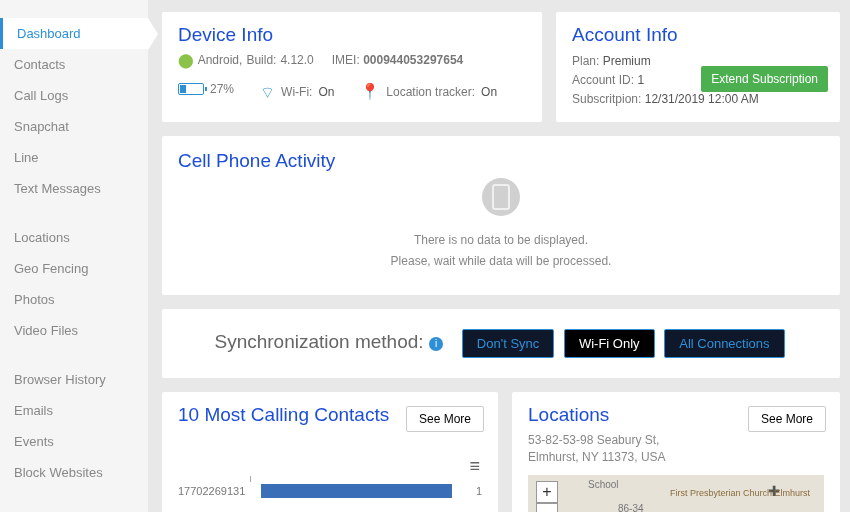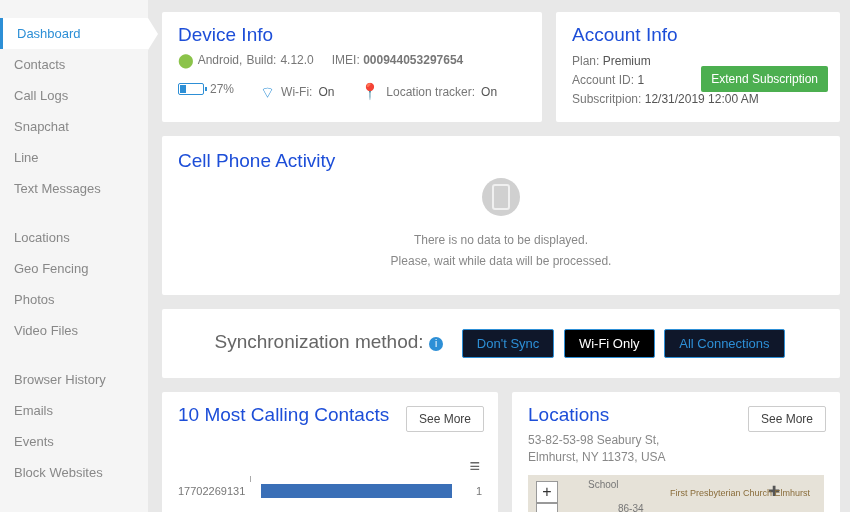--- a/index.html
+++ b/index.html
@@ -36,21 +36,21 @@
 .phone-placeholder::before { content: ""; width: 14px; height: 22px; border: 2px solid #f0f0f0; border-radius: 3px; }
 .nodata { color: #888; font-size: 12px; line-height: 1.8; }
 .sync-card { width: 100%; text-align: center; padding: 20px 16px; }
 .sync-label { font-size: 19px; color: #666; font-weight: 400; }
 .info-dot { display: inline-block; width: 14px; height: 14px; border-radius: 50%; background: #2d8fd6; color: #fff; font-size: 10px; line-height: 14px; vertical-align: middle; margin-left: 2px; margin-right: 12px; }
 .sync-btn { display: inline-block; padding: 6px 14px; border: 1px solid #2d8fd6; color: #2d8fd6; background: #0f172a; font-size: 13px; border-radius: 2px; cursor: pointer; margin: 0 3px; }
 .sync-btn.active { background: #000000; color: #fff; }
 .bottom-row { display: flex; gap: 14px; }
 .calling-card { flex: 1; position: relative; }
 .locations-card { width: 328px; position: relative; }
-.see-more { position: absolute; right: 14px; top: 14px; border: 1px solid #ccc; background: #fff; color: #404040; padding: 5px 12px; font-size: 12px; border-radius: 2px; cursor: pointer; }
+.see-more { position: absolute; right: 14px; top: 14px; border: 1px solid #ccc; background: #fff; color: #000000; padding: 5px 12px; font-size: 12px; border-radius: 2px; cursor: pointer; }
 .loc-addr { font-size: 12px; color: #888; line-height: 1.4; }
 .hamburger { position: absolute; right: 18px; top: 64px; color: #666; font-size: 18px; cursor: pointer; }
 .barchart { margin-top: 50px; font-size: 11px; color: #777; }
 .bar-row { display: flex; align-items: center; gap: 16px; }
 .bar { height: 14px; background: #3a6fb7; flex: 1; margin-right: 8px; }
 .bar-top { height: 6px; border-left: 1px solid #aaa; margin-left: 72px; margin-bottom: 2px; width: 200px; }
 .map-wrap { position: relative; margin-top: 10px; height: 54px; background: #e6e2d8; overflow: hidden; }
 .map-wrap .zoom { position: absolute; left: 8px; top: 6px; background: #fff; border: 1px solid #999; width: 22px; text-align: center; font-size: 16px; color: #333; line-height: 20px; cursor: pointer; }
 .map-wrap .zoom.out { top: 28px; }
 .map-label { position: absolute; font-size: 10px; color: #777; }

